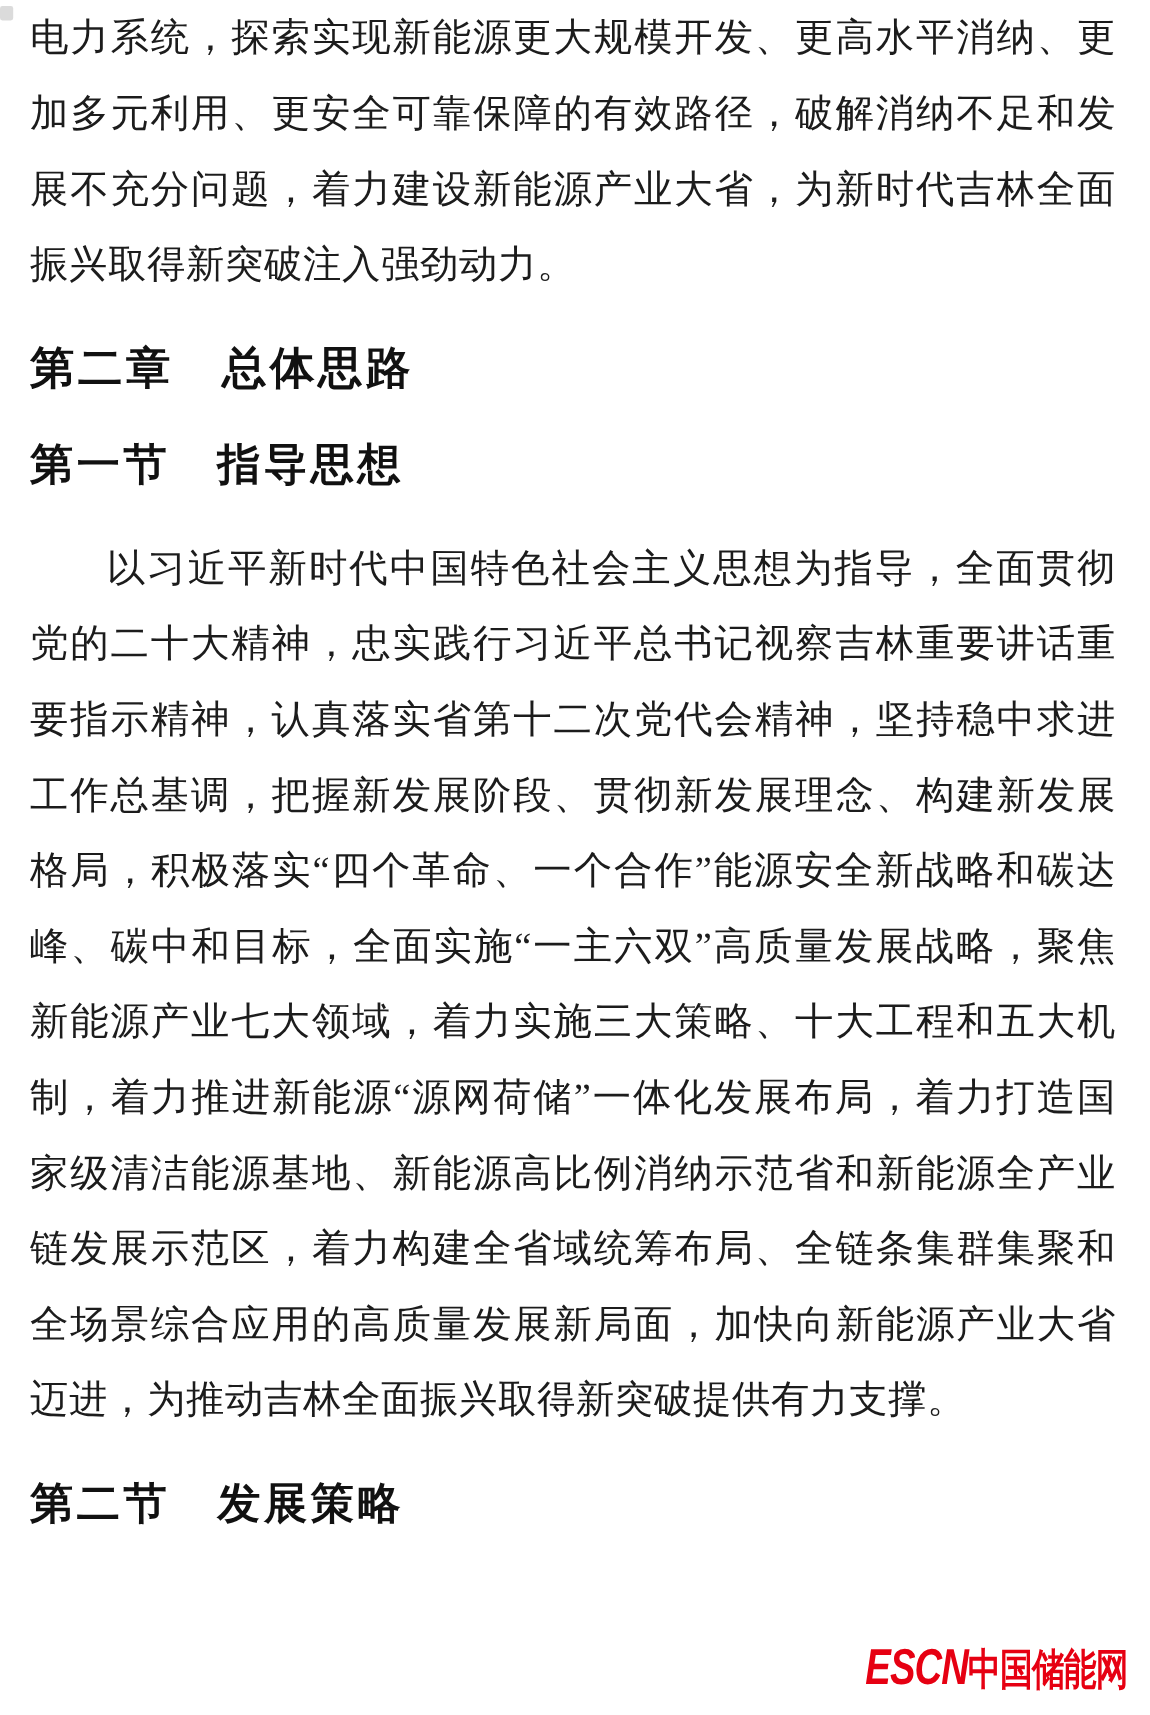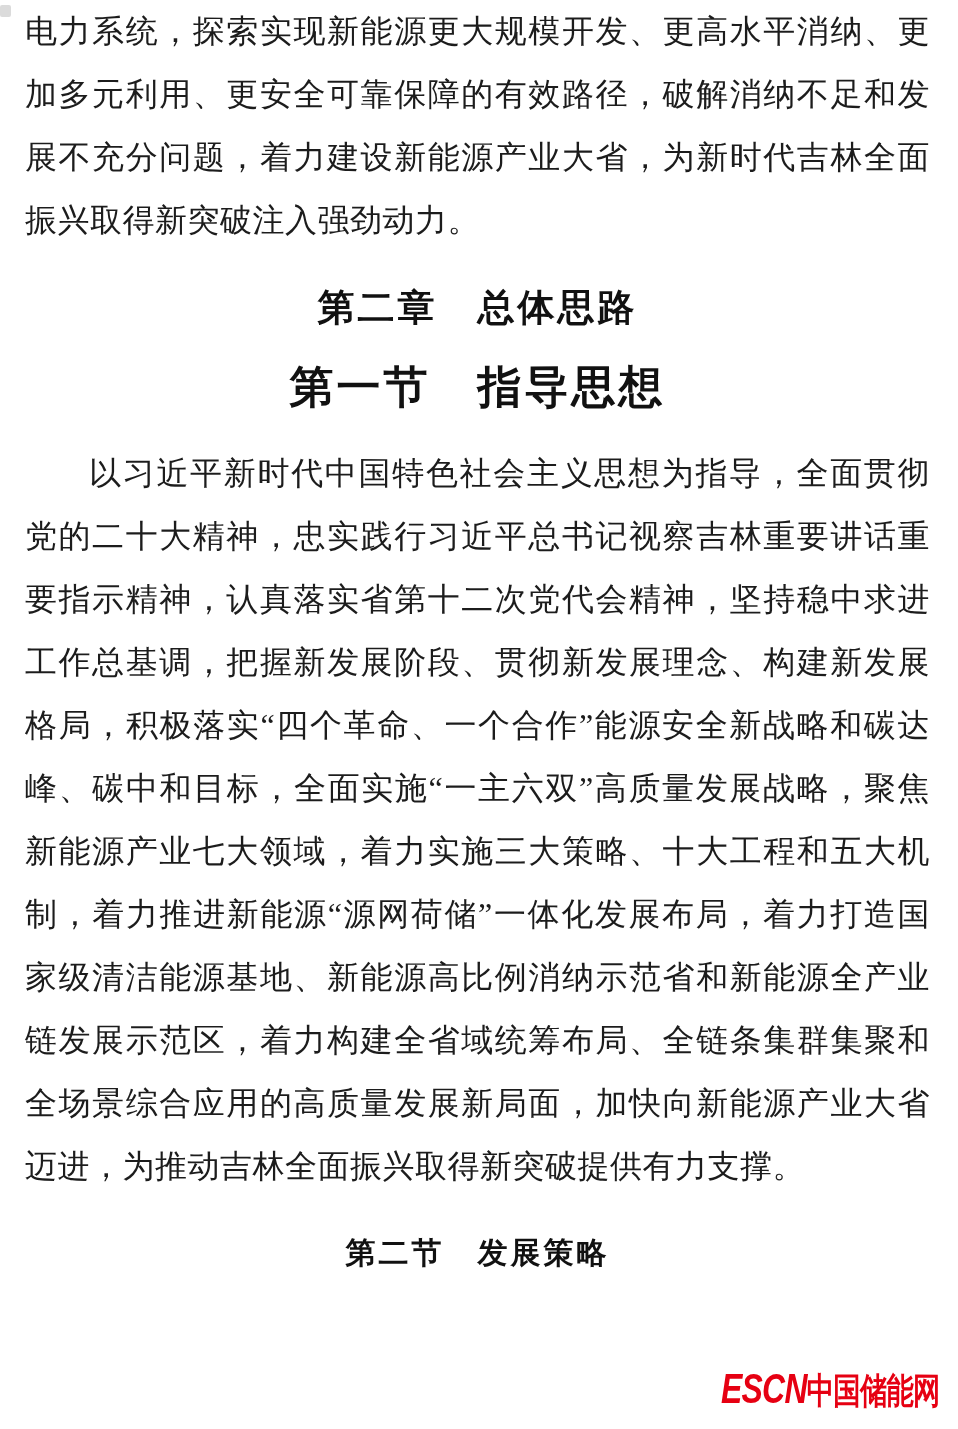--- a/index.html
+++ b/index.html
@@ -31,40 +31,40 @@
     text-align: justify;
     text-justify: inter-character;
     word-break: break-all;
     font-family: "Liberation Serif", serif;
   }
   .indent {
     text-indent: 2em;
   }
   .heading {
     margin: 0;
-    text-align: center;
+    text-align: left;
     font-weight: bold;
     font-size: 37px;
     line-height: 63px;
     letter-spacing: 3px;
     color: #111111;
   }
   .h-chapter {
     margin-top: 24px;
     font-family: "Liberation Serif", serif;
   }
   .h-sec1 {
     margin: 16px 0 24px 0;
     font-family: "Liberation Sans", sans-serif;
-    font-size: 44px;
+    font-size: 36px;
   }
   .h-sec2 {
     margin: 23px 0 18px 0;
     font-family: "Liberation Sans", sans-serif;
-    font-size: 30px;
+    font-size: 36px;
   }
   .logo {
     position: absolute;
     top: 1370px;
     right: 18px;
     white-space: nowrap;
     transform: scaleX(0.76);
     transform-origin: right center;
     font-family: "Liberation Sans", sans-serif;
     font-weight: bold;

